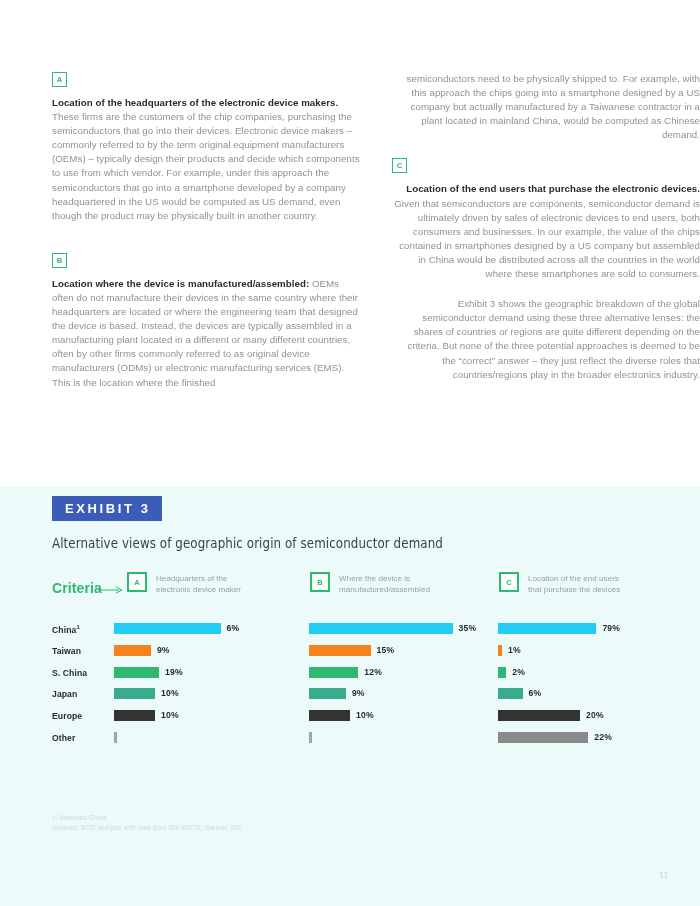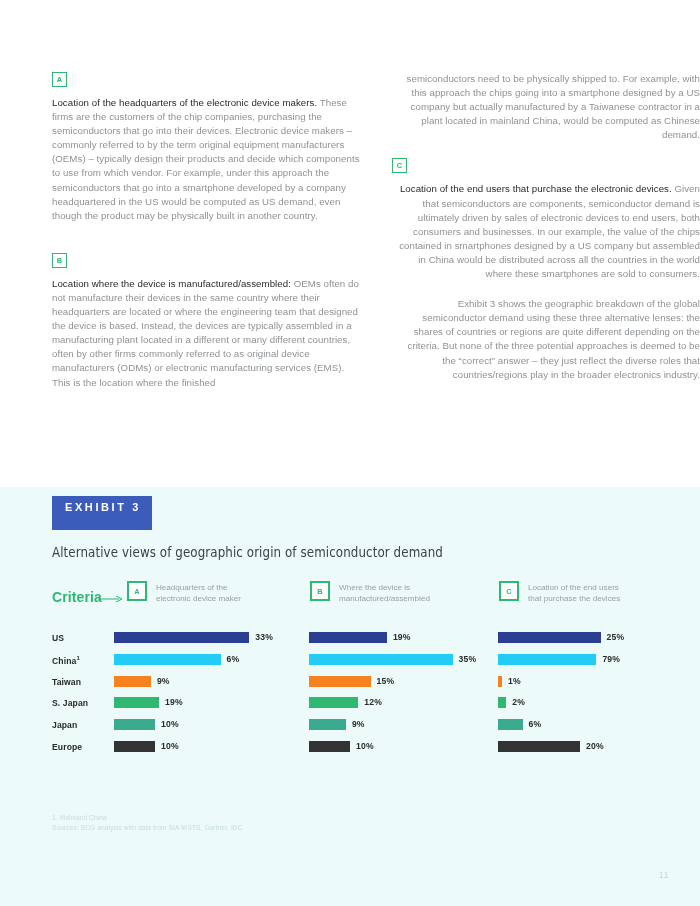--- a/index.html
+++ b/index.html
@@ -20,34 +20,34 @@
   .letter-box{
     width:15px;height:15px;border:1.5px solid #2eb872;
     display:flex;align-items:center;justify-content:center;
     font-size:7.5px;font-weight:700;color:#2eb872;
     letter-spacing:0;margin-bottom:9px;box-sizing:border-box;
   }
   p.body{
     margin:0 0 16px 0;font-size:9.7px;line-height:14.1px;color:#8e9295;
     letter-spacing:.005em;
   }
-  p.body b{color:#2a2a2a;font-weight:400;}
+  p.body b{color:#2a2a2a;font-weight:700;}
   .gap-b{height:14px;}
 
   
   .exhibit{
     position:absolute;left:0;top:487px;width:700px;height:419px;
     background:#ecfaf9;
   }
   .exhibit-inner{position:relative;padding:0 52px;}
 
   .badge{
     display:inline-block;background:#3b5cb8;color:#ffffff;
-    font-size:11px;font-weight:700;letter-spacing:2.6px;
-    padding:5px 11px 17px 13px;margin-top:9px;
+    font-size:13px;font-weight:700;letter-spacing:2.6px;
+    padding:5px 11px 5px 13px;margin-top:9px;
   }
   .ex-title{
     margin-top:14px;font-size:14.2px;color:#3d4246;font-weight:400;
     font-family:"Liberation Sans Narrow","DejaVu Sans Condensed","Liberation Sans",sans-serif;
     transform:scaleX(.93);transform-origin:left center;letter-spacing:.1px;
   }
   .ex-subtitle{
     margin-top:20px;font-size:9.3px;font-weight:700;color:#3d4246;letter-spacing:.25px;
   }
 
@@ -158,35 +158,20 @@
           <div class="crit-box">C</div>
           <div class="crit-text">
             <div>Location of the end users</div>
             <div>that purchase the devices</div>
           </div>
         </div>
       </div>
 
       <div class="chart" id="chart">
           <div class="row">
-            <div class="rowlabel">US</div>
-            <div class="bargroup g-a">
-              <div class="bar" style="width: 135.3px; background: rgb(42, 63, 146);"></div>
-              <div class="barval">33%</div>
-            </div>
-            <div class="bargroup g-b">
-              <div class="bar" style="width: 77.9px; background: rgb(42, 63, 146);"></div>
-              <div class="barval">19%</div>
-            </div>
-            <div class="bargroup g-c">
-              <div class="bar" style="width: 102.5px; background: rgb(42, 63, 146);"></div>
-              <div class="barval">25%</div>
-            </div>
-          </div>
-          <div class="row">
             <div class="rowlabel">China<sup>1</sup></div>
             <div class="bargroup g-a">
               <div class="bar" style="width: 106.6px; background: rgb(34, 204, 245);"></div>
               <div class="barval">6%</div>
             </div>
             <div class="bargroup g-b">
               <div class="bar" style="width: 143.5px; background: rgb(34, 204, 245);"></div>
               <div class="barval">35%</div>
             </div>
             <div class="bargroup g-c">
@@ -203,21 +188,21 @@
             <div class="bargroup g-b">
               <div class="bar" style="width: 61.5px; background: rgb(245, 130, 31);"></div>
               <div class="barval">15%</div>
             </div>
             <div class="bargroup g-c">
               <div class="bar" style="width: 4.1px; background: rgb(245, 130, 31);"></div>
               <div class="barval">1%</div>
             </div>
           </div>
           <div class="row">
-            <div class="rowlabel">S. Japan</div>
+            <div class="rowlabel">S. China</div>
             <div class="bargroup g-a">
               <div class="bar" style="width: 45.1px; background: rgb(46, 184, 114);"></div>
               <div class="barval">19%</div>
             </div>
             <div class="bargroup g-b">
               <div class="bar" style="width: 49.2px; background: rgb(46, 184, 114);"></div>
               <div class="barval">12%</div>
             </div>
             <div class="bargroup g-c">
               <div class="bar" style="width: 8.2px; background: rgb(46, 184, 114);"></div>
@@ -245,20 +230,33 @@
               <div class="bar" style="width: 41px; background: rgb(51, 51, 51);"></div>
               <div class="barval">10%</div>
             </div>
             <div class="bargroup g-b">
               <div class="bar" style="width: 41px; background: rgb(51, 51, 51);"></div>
               <div class="barval">10%</div>
             </div>
             <div class="bargroup g-c">
               <div class="bar" style="width: 82px; background: rgb(51, 51, 51);"></div>
               <div class="barval">20%</div>
+            </div>
+          </div>
+          <div class="row">
+            <div class="rowlabel">Other</div>
+            <div class="bargroup g-a">
+              <div class="bar" style="width: 3px; background: rgb(154, 167, 171);"></div>
+            </div>
+            <div class="bargroup g-b">
+              <div class="bar" style="width: 3px; background: rgb(154, 167, 171);"></div>
+            </div>
+            <div class="bargroup g-c">
+              <div class="bar" style="width: 90.2px; background: rgb(137, 137, 137);"></div>
+              <div class="barval">22%</div>
             </div>
           </div>
         </div>
 
       <div class="footnote">
         <div>1. Mainland China</div>
         <div>Sources: BCG analysis with data from SIA WSTS, Gartner, IDC</div>
       </div>
     </div>
 

